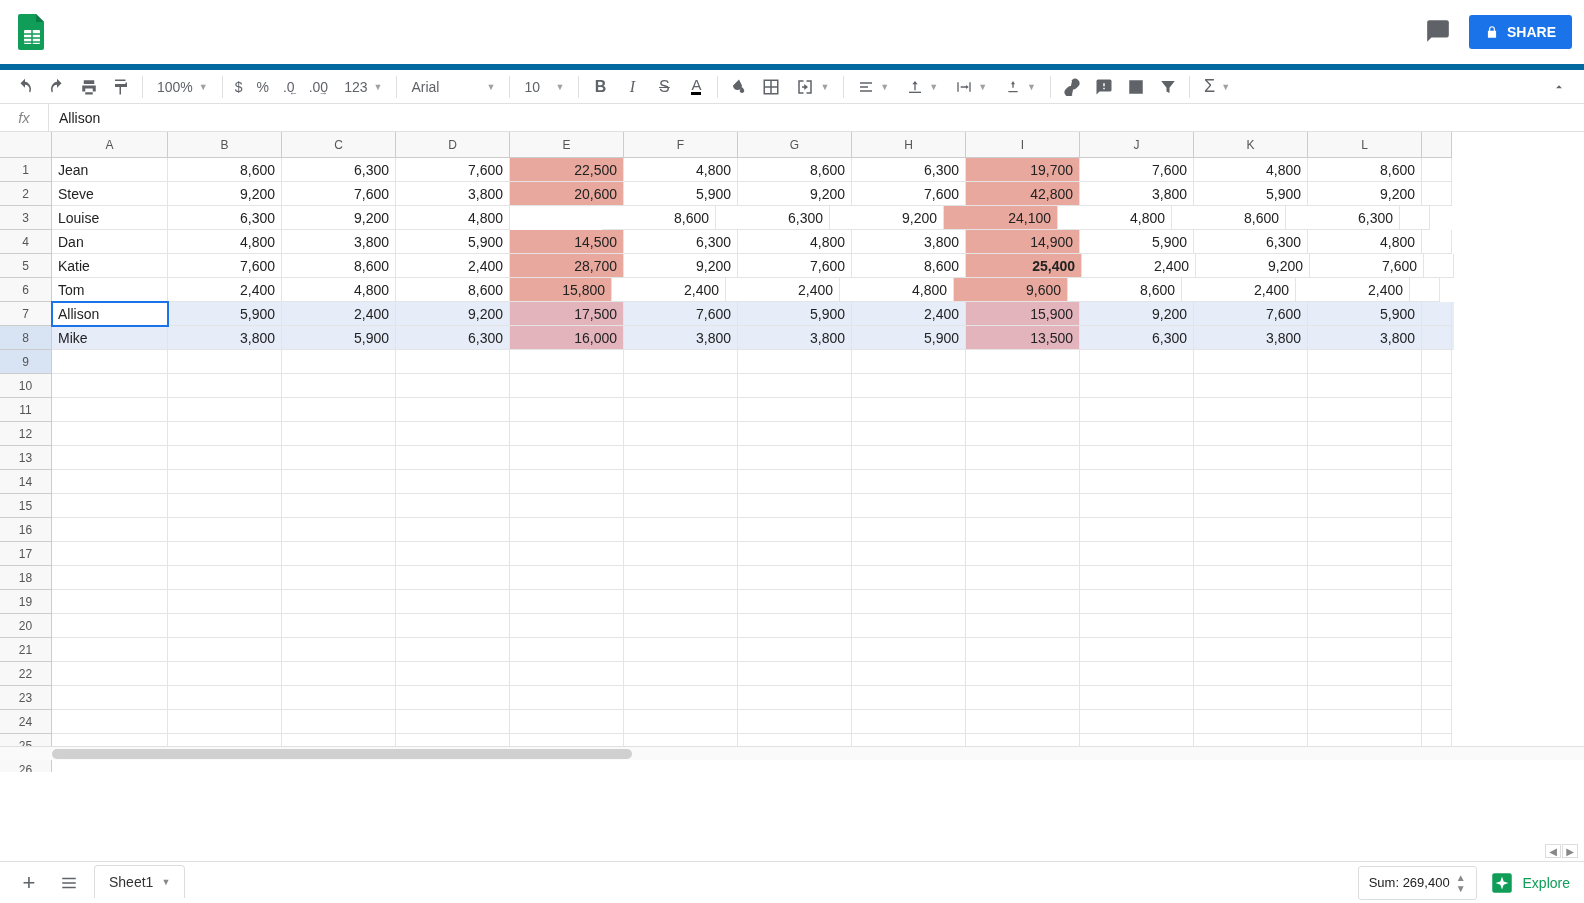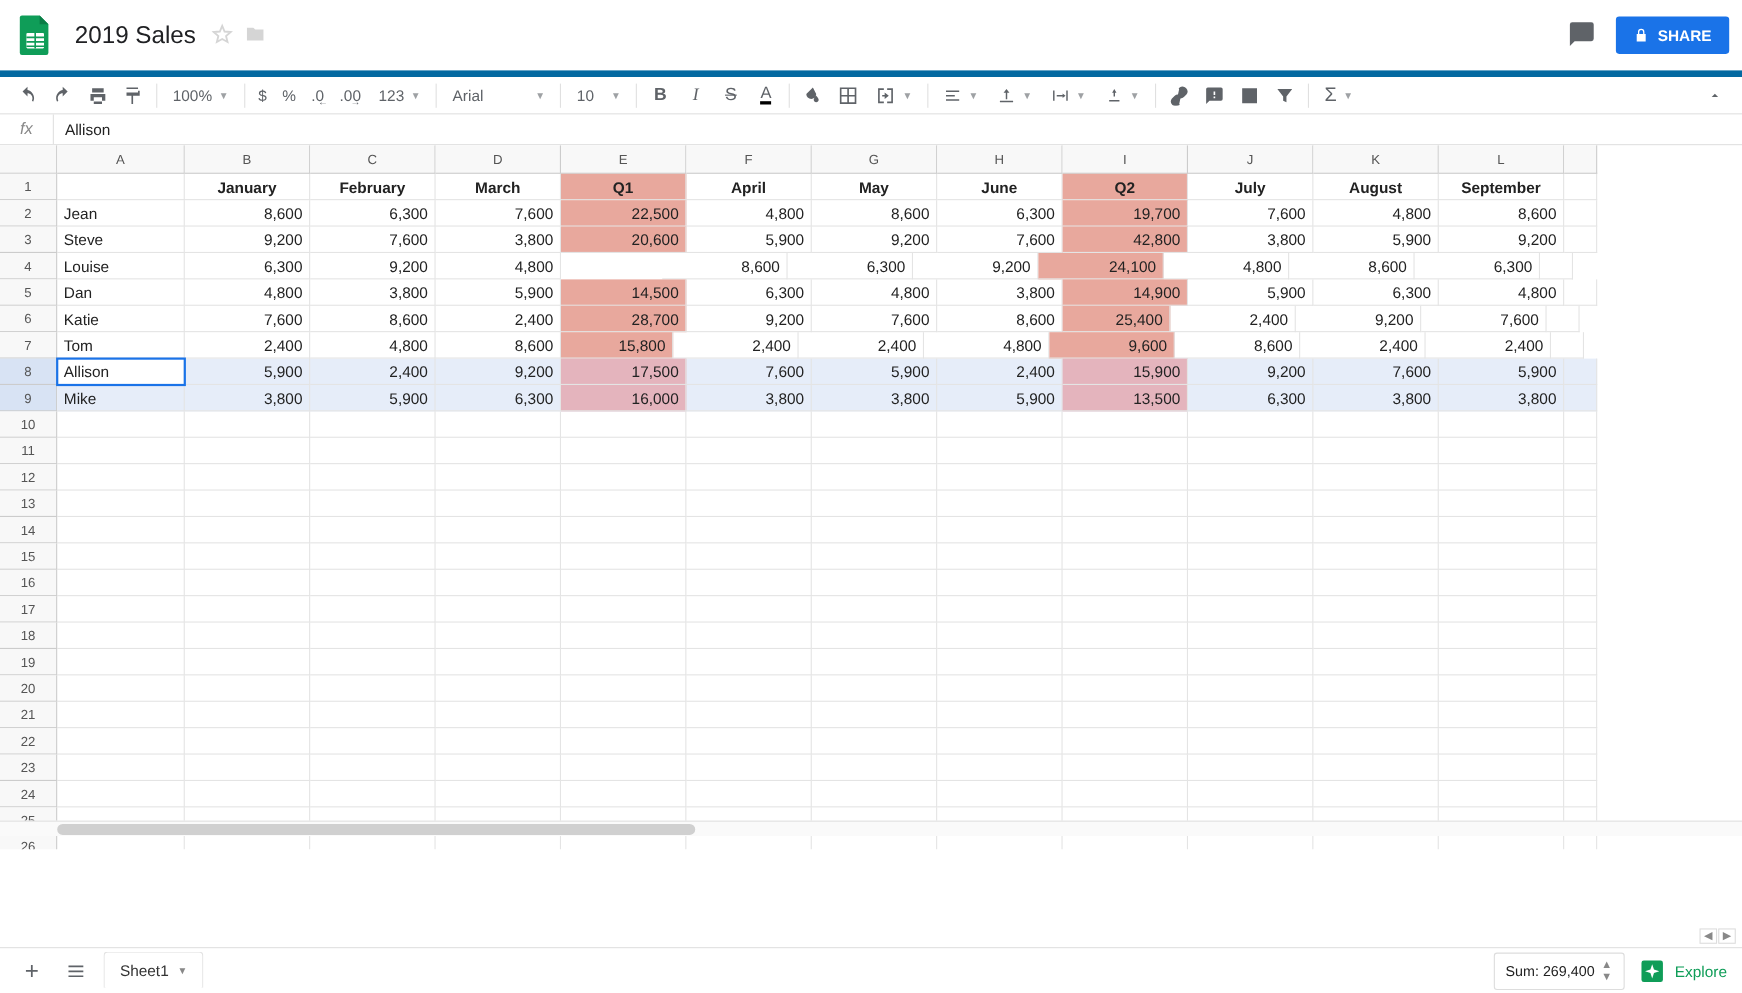--- a/index.html
+++ b/index.html
@@ -71,33 +71,20 @@
 <div class="title-bar">
   <div class="app-icon">
     <svg viewBox="0 0 40 40" width="40" height="40">
         <path fill="#0f9d58" d="M8 2h16l8 8v26a2 2 0 0 1-2 2H8a2 2 0 0 1-2-2V4a2 2 0 0 1 2-2z"></path>
         <path fill="#0a7d46" d="M24 2l8 8h-8z"></path>
         <rect x="12" y="18" width="16" height="14" rx="1" fill="#fff"></rect>
         <path stroke="#0f9d58" stroke-width="1.5" d="M12 22h16M12 26h16M12 30h16M20 18v14"></path>
       </svg>
   </div>
   <div class="title-col">
-    <div class="doc-row">
-      <span class="doc-title">2019 Sales</span>
-      <span class="star-icon">
-        <svg width="20" height="20" viewBox="0 0 24 24">
-            <path fill="none" stroke="#888" stroke-width="2" d="M12 3l2.6 6.2 6.7.5-5.1 4.4 1.6 6.5L12 17.3l-5.8 3.3 1.6-6.5-5.1-4.4 6.7-.5z"></path>
-          </svg>
-      </span>
-      <span class="folder-icon">
-        <svg width="20" height="20" viewBox="0 0 24 24">
-            <path fill="#888" d="M3 5h7l2 2h9v12H3z"></path>
-          </svg>
-      </span>
-    </div>
   </div>
   <div class="title-actions">
     <span>
       <svg width="26" height="26" viewBox="0 0 24 24">
           <path fill="#5f6368" d="M20 2H4a2 2 0 0 0-2 2v18l4-4h14a2 2 0 0 0 2-2V4a2 2 0 0 0-2-2z"></path>
         </svg>
     </span>
     <div class="share-btn">
       <svg width="14" height="14" viewBox="0 0 24 24">
           <path fill="#fff" d="M12 2a5 5 0 0 0-5 5v3H5v12h14V10h-2V7a5 5 0 0 0-5-5zm0 2a3 3 0 0 1 3 3v3H9V7a3 3 0 0 1 3-3z"></path>
@@ -288,35 +275,20 @@
       <div class="row-h">20</div>
       <div class="row-h">21</div>
       <div class="row-h">22</div>
       <div class="row-h">23</div>
       <div class="row-h">24</div>
       <div class="row-h">25</div>
       <div class="row-h">26</div>
     </div>
   <div class="cells" id="cells">
       <div class="row">
-        <div class="cell header" style="width: 116px;"></div>
-        <div class="cell header" style="width: 114px;">January</div>
-        <div class="cell header" style="width: 114px;">February</div>
-        <div class="cell header" style="width: 114px;">March</div>
-        <div class="cell header q" style="width: 114px;">Q1</div>
-        <div class="cell header" style="width: 114px;">April</div>
-        <div class="cell header" style="width: 114px;">May</div>
-        <div class="cell header" style="width: 114px;">June</div>
-        <div class="cell header q" style="width: 114px;">Q2</div>
-        <div class="cell header" style="width: 114px;">July</div>
-        <div class="cell header" style="width: 114px;">August</div>
-        <div class="cell header" style="width: 114px;">September</div>
-        <div class="cell" style="width: 30px;"></div>
-      </div>
-      <div class="row">
         <div class="cell left" style="width: 116px;">Jean</div>
         <div class="cell num" style="width: 114px;">8,600</div>
         <div class="cell num" style="width: 114px;">6,300</div>
         <div class="cell num" style="width: 114px;">7,600</div>
         <div class="cell num q" style="width: 114px;">22,500</div>
         <div class="cell num" style="width: 114px;">4,800</div>
         <div class="cell num" style="width: 114px;">8,600</div>
         <div class="cell num" style="width: 114px;">6,300</div>
         <div class="cell num q" style="width: 114px;">19,700</div>
         <div class="cell num" style="width: 114px;">7,600</div>
@@ -371,21 +343,21 @@
       </div>
       <div class="row">
         <div class="cell left" style="width: 116px;">Katie</div>
         <div class="cell num" style="width: 114px;">7,600</div>
         <div class="cell num" style="width: 114px;">8,600</div>
         <div class="cell num" style="width: 114px;">2,400</div>
         <div class="cell num q" style="width: 114px;">28,700</div>
         <div class="cell num" style="width: 114px;">9,200</div>
         <div class="cell num" style="width: 114px;">7,600</div>
         <div class="cell num" style="width: 114px;">8,600</div>
-        <div class="cell num q" style="width: 98px;">25,400</div>
+        <div class="cell num q" style="width: 116px; font-weight: bold;">25,400</div>
         <div class="cell num" style="width: 114px;">2,400</div>
         <div class="cell num" style="width: 114px;">9,200</div>
         <div class="cell num" style="width: 114px;">7,600</div>
         <div class="cell" style="width: 30px;"></div>
       </div>
       <div class="row">
         <div class="cell left" style="width: 116px;">Tom</div>
         <div class="cell num" style="width: 114px;">2,400</div>
         <div class="cell num" style="width: 114px;">4,800</div>
         <div class="cell num" style="width: 114px;">8,600</div>

